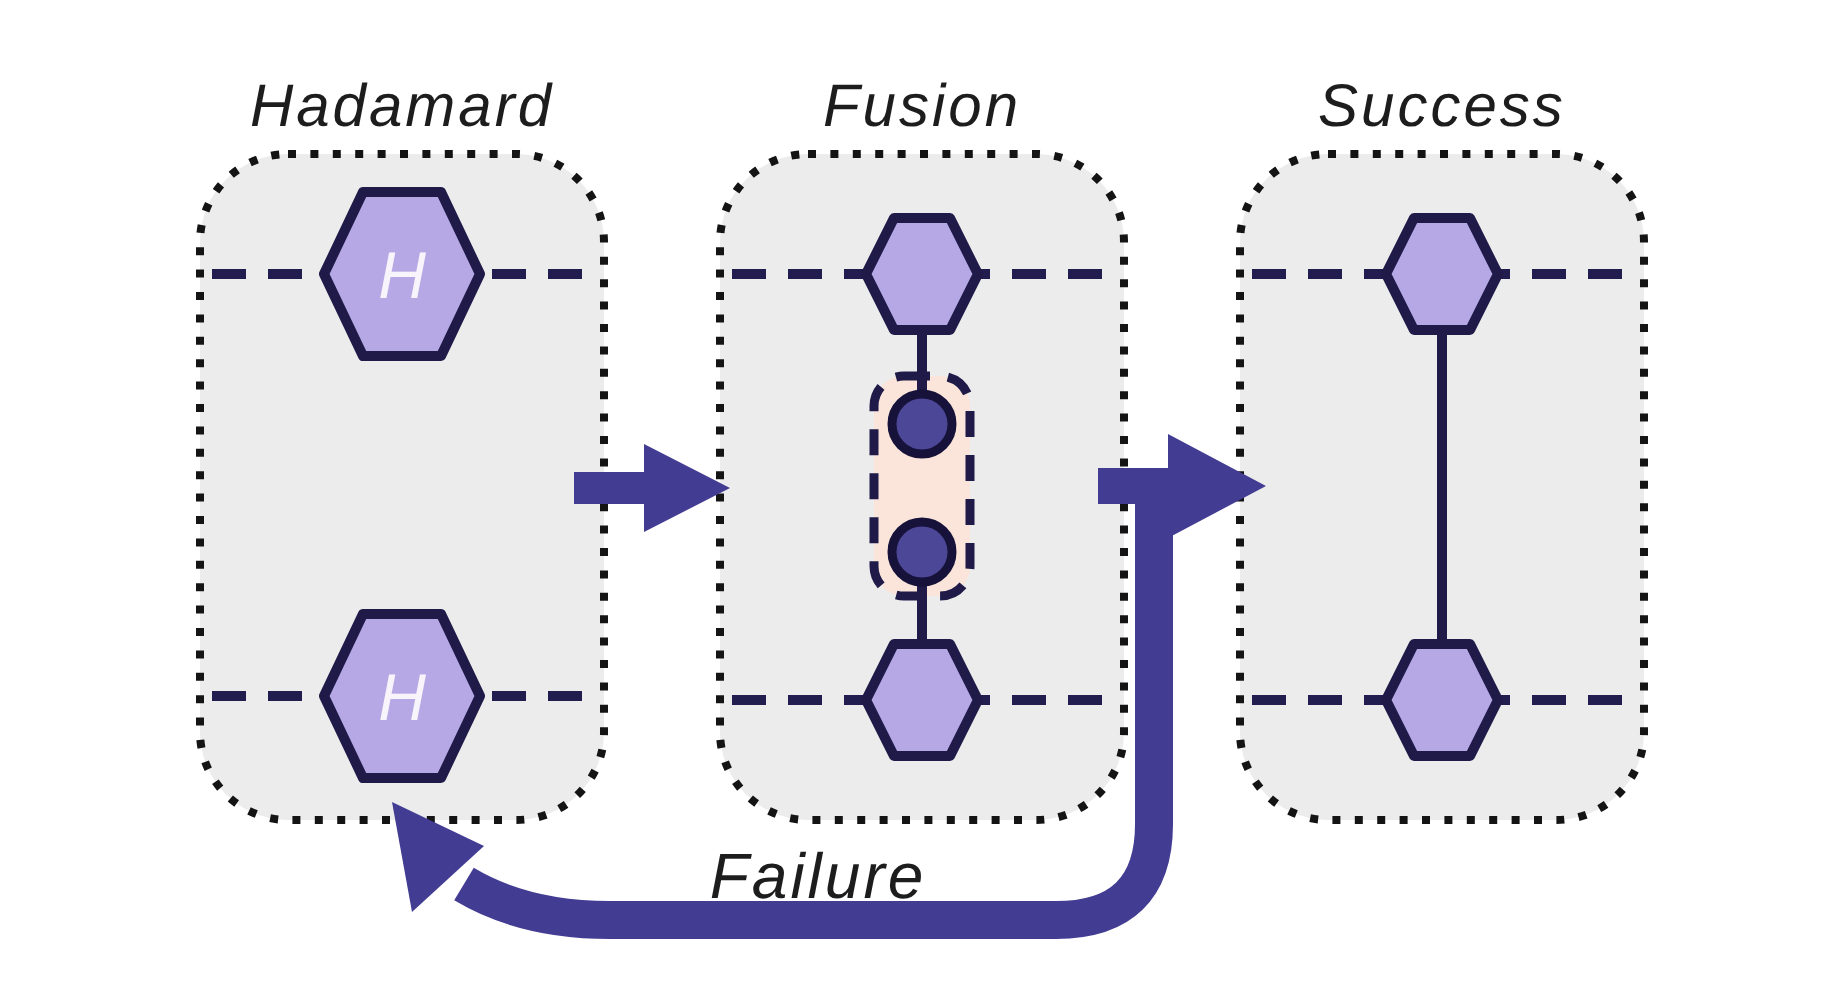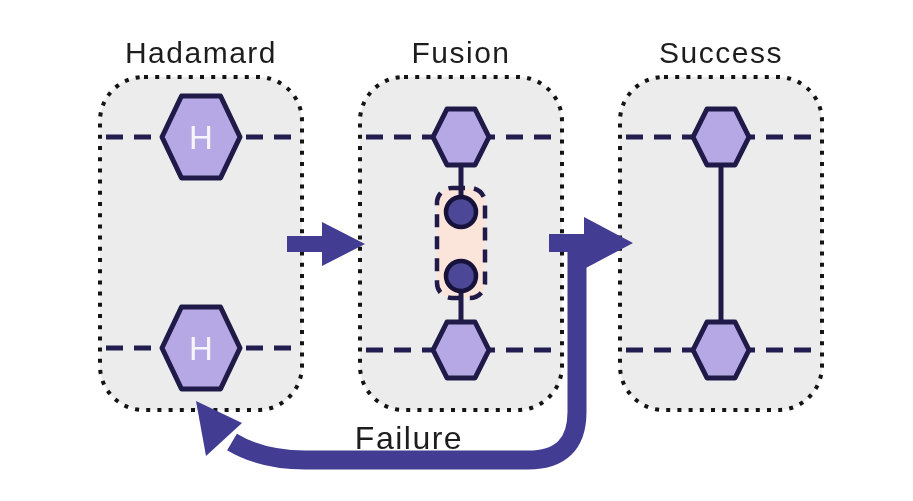--- a/index.html
+++ b/index.html
@@ -2,20 +2,21 @@
 <html><head>
 <meta charset="utf-8">
 <style>
   html,body{margin:0;padding:0;background:#ffffff;}
   .stage{
     position:relative;
     width:913px;height:501px;
     background:#ffffff;
     overflow:hidden;
     font-family:"Liberation Sans", sans-serif;
+    font-style:italic;
   }
   svg{position:absolute;left:0;top:0;}
 
   .panel{
     fill:#ececec;
     stroke:#141414;
     stroke-width:4;
     stroke-dasharray:4 7.2;
   }
   .panel-title{

